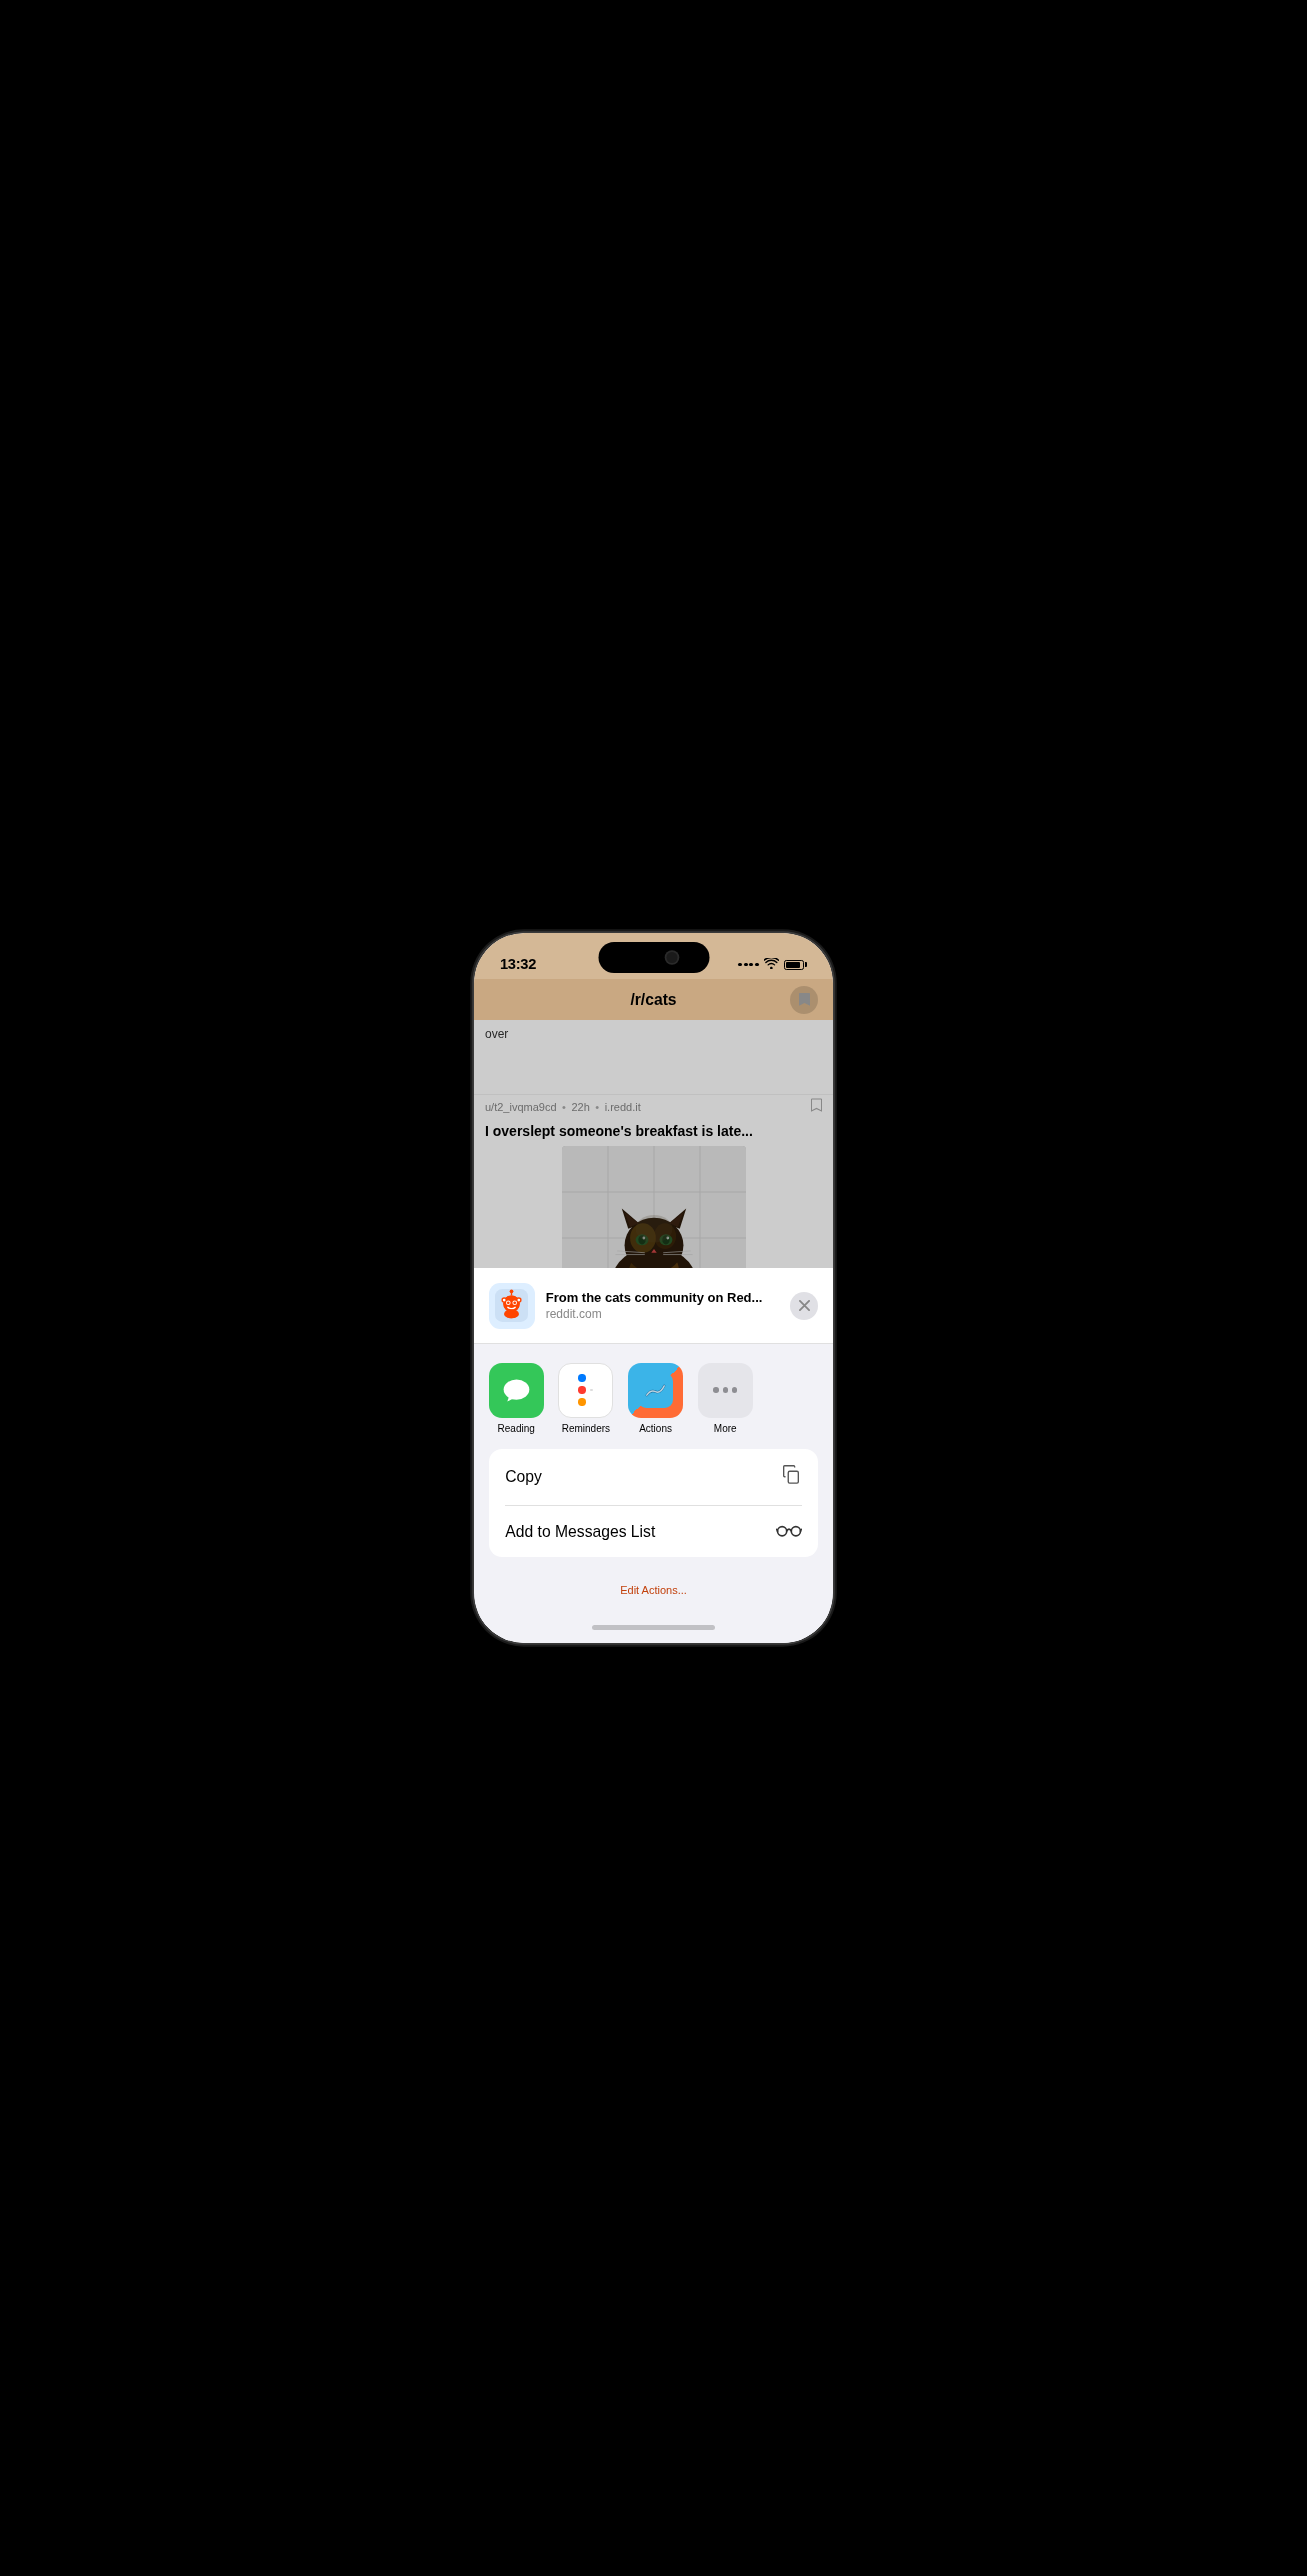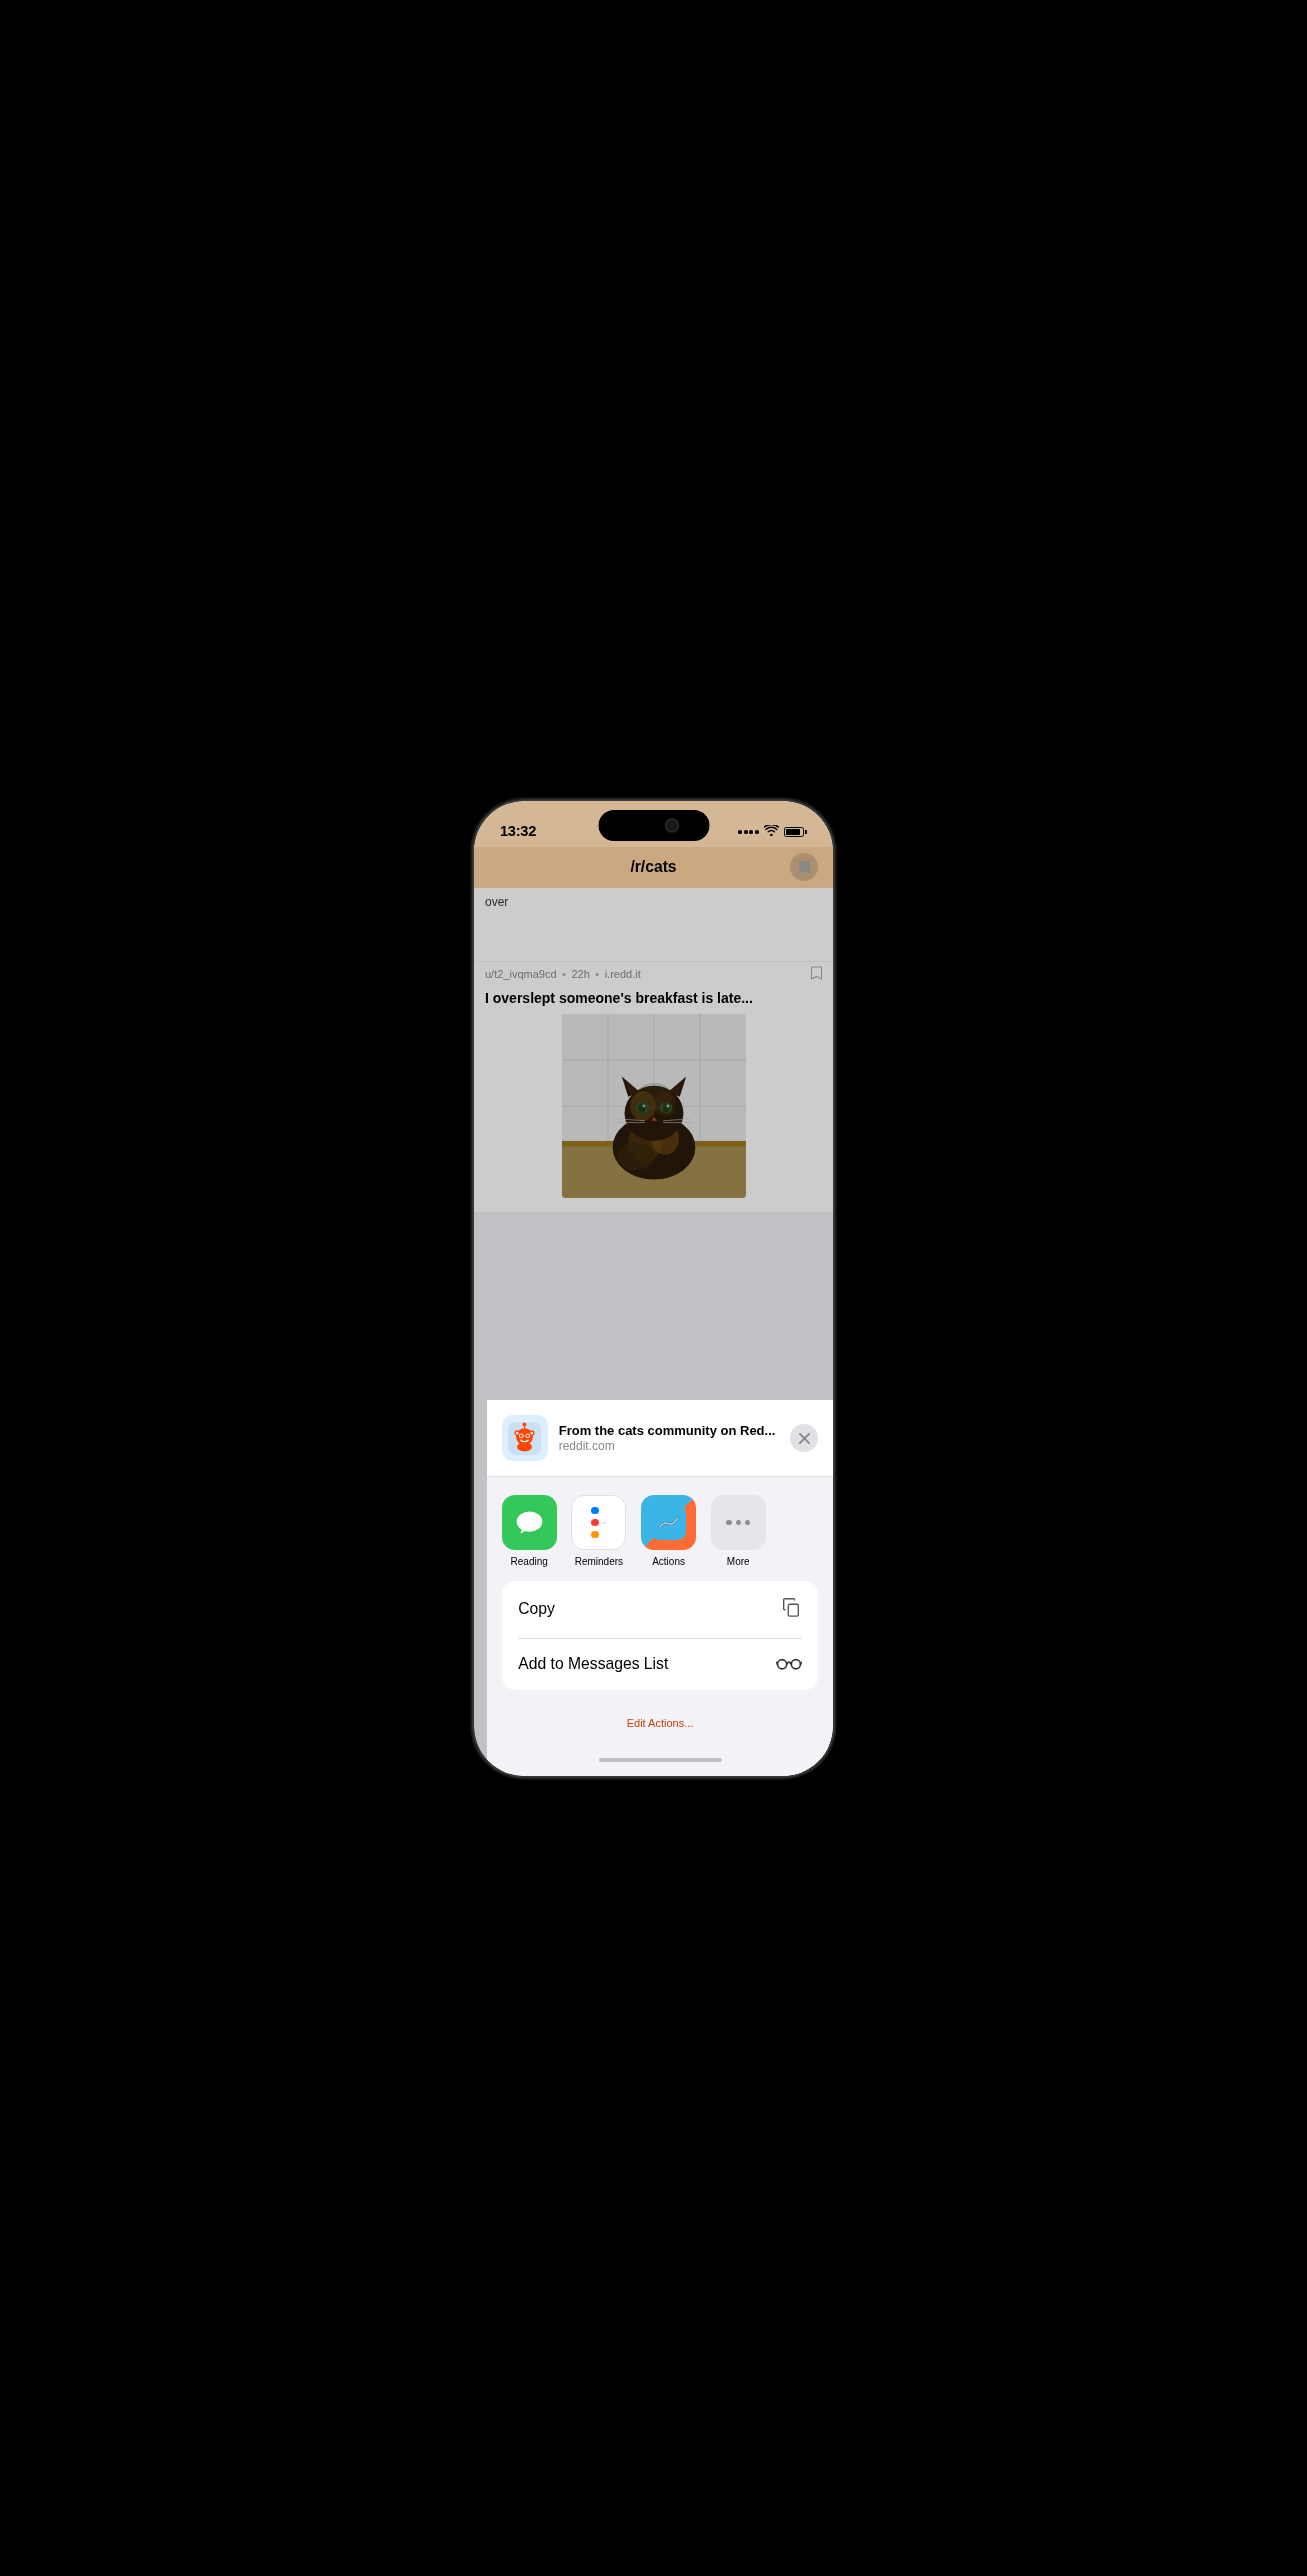--- a/index.html
+++ b/index.html
@@ -8,21 +8,21 @@
       background: #000;
       display: flex;
       justify-content: center;
       align-items: center;
       min-height: 100vh;
       font-family: -apple-system, 'SF Pro Display', 'Helvetica Neue', sans-serif;
     }
 
     .phone-frame {
       width: 359px;
-      height: 975px;
+      height: 710px;
       background: #1a1a1a;
       border-radius: 50px;
       position: relative;
       box-shadow:
         0 0 0 1.8px #3a3a3a,
         0 0 0 3.7px #1a1a1a,
         0 28px 74px rgba(0,0,0,0.9);
       overflow: hidden;
     }
 
@@ -167,21 +167,21 @@
       padding: 3.7px 11px 7.4px;
       font-size: 14px;
       font-weight: 700;
       color: #000;
     }
 
     
     .share-sheet {
       position: absolute;
       bottom: 0;
-      left: 13px;
+      left: 0;
       right: 0;
       background: #f2f2f7;
       border-radius: 14.7px 14.7px 0 0;
       z-index: 100;
     }
 
     .share-preview {
       background: #fff;
       margin: 0;
       padding: 14.7px;

